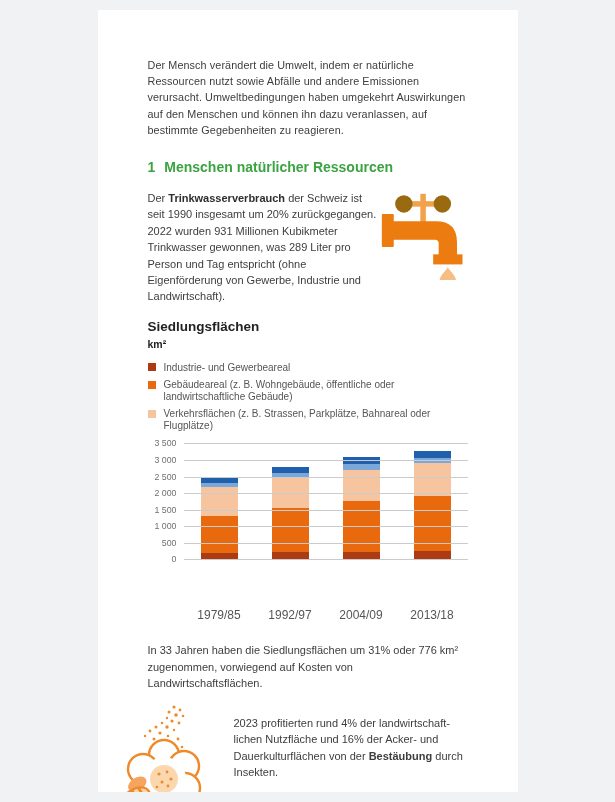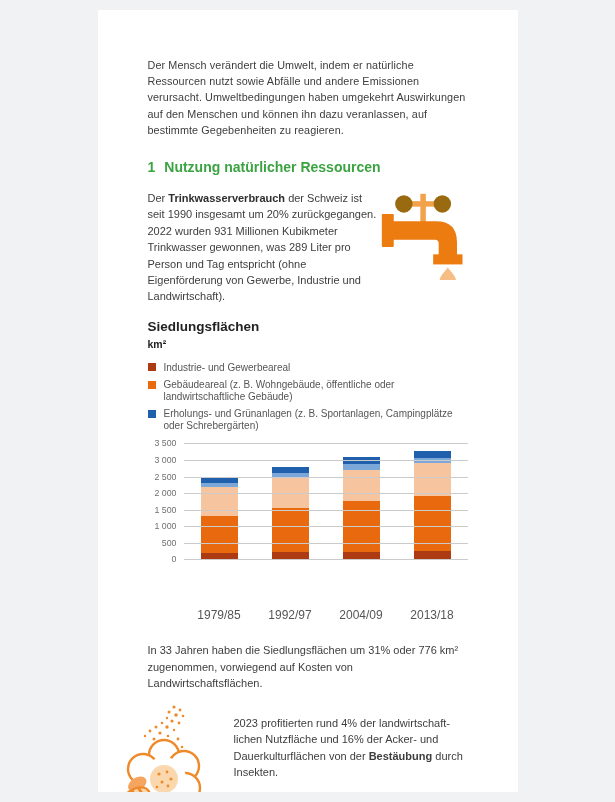--- a/index.html
+++ b/index.html
@@ -98,21 +98,21 @@
 </style>
 </head>
 <body>
 
 <div class="card">
 
   <p class="intro">Der Mensch verändert die Umwelt, indem er natürliche Ressourcen nutzt sowie Abfälle und andere Emissionen verursacht. Umwelt­bedingungen haben umgekehrt Auswirkungen auf den Menschen und können ihn dazu veranlassen, auf bestimmte Gegebenheiten zu reagieren.</p>
 
   <h2 class="section-heading">
     <span>1</span>
-    <span>Nutzung natürlicher Ressourcen</span>
+    <span>Menschen natürlicher Ressourcen</span>
   </h2>
 
   <div class="water-row">
     <p class="water-text"><span>Der </span><b>Trinkwasserverbrauch</b><span> der Schweiz ist seit 1990 insgesamt um 20% zurückgegangen. 2022 wurden 931 Millionen Kubikmeter Trinkwasser gewonnen, was 289 Liter pro Person und Tag entspricht (ohne Eigenförderung von Gewerbe, Industrie und Landwirtschaft).</span></p>
     <div class="faucet-wrap">
       <svg width="88" height="88" viewBox="0 0 92 96">
         <rect x="42" y="2" width="6" height="32" fill="#f2a24b"></rect>
         <rect x="24" y="10" width="42" height="6" fill="#f2a24b"></rect>
         <circle cx="24" cy="13" r="9.5" fill="#9a6a10"></circle>
         <circle cx="66" cy="13" r="9.5" fill="#9a6a10"></circle>
@@ -130,22 +130,22 @@
   <div class="legend">
       <div class="legend-item">
         <span class="swatch" style="background: rgb(172, 58, 19);"></span>
         <span class="legend-label">Industrie- und Gewerbeareal</span>
       </div>
       <div class="legend-item">
         <span class="swatch" style="background: rgb(232, 105, 14);"></span>
         <span class="legend-label">Gebäudeareal (z. B. Wohngebäude, öffentliche oder landwirtschaftliche Gebäude)</span>
       </div>
       <div class="legend-item">
-        <span class="swatch" style="background: rgb(31, 95, 171);"></span>
-        <span class="legend-label">Erholungs- und Grünanlagen (z. B. Sportanlagen, Campingplätze oder Schrebergärten)</span>
+        <span class="swatch" style="background: rgb(246, 196, 158);"></span>
+        <span class="legend-label">Verkehrsflächen (z. B. Strassen, Parkplätze, Bahnareal oder Flugplätze)</span>
       </div>
     </div>
 
   <div class="chart">
     <div class="y-axis">
         <div class="ytick" style="top: 116px;">0</div>
         <div class="ytick" style="top: 99.4286px;">500</div>
         <div class="ytick" style="top: 82.8571px;">1 000</div>
         <div class="ytick" style="top: 66.2857px; text-align: center;">1 500</div>
         <div class="ytick" style="top: 49.7143px;">2 000</div>

